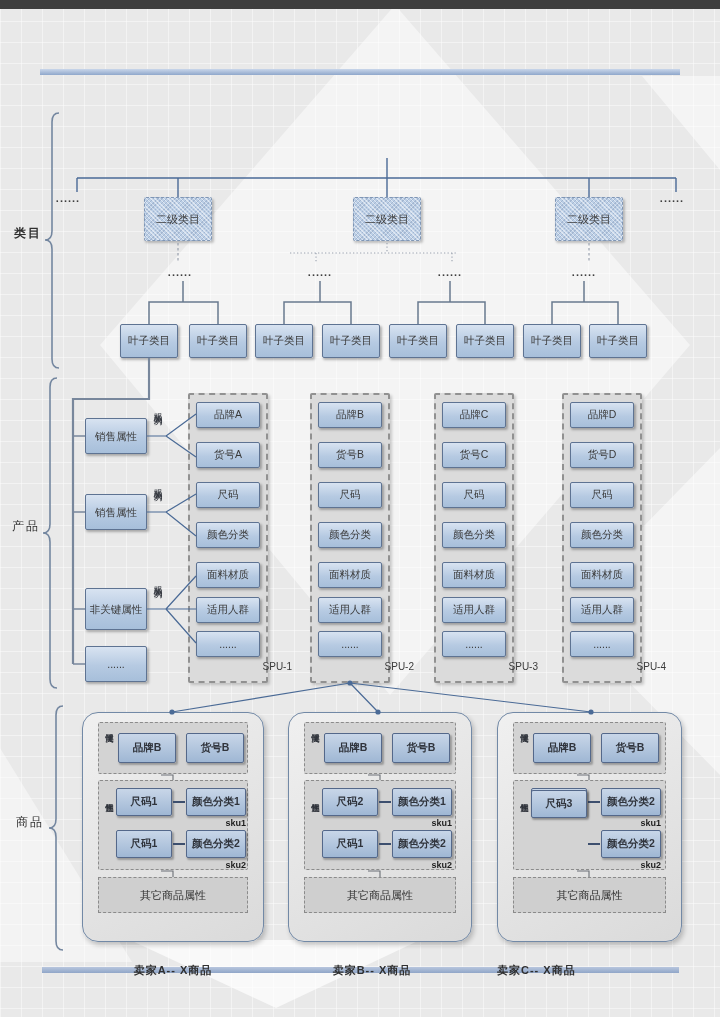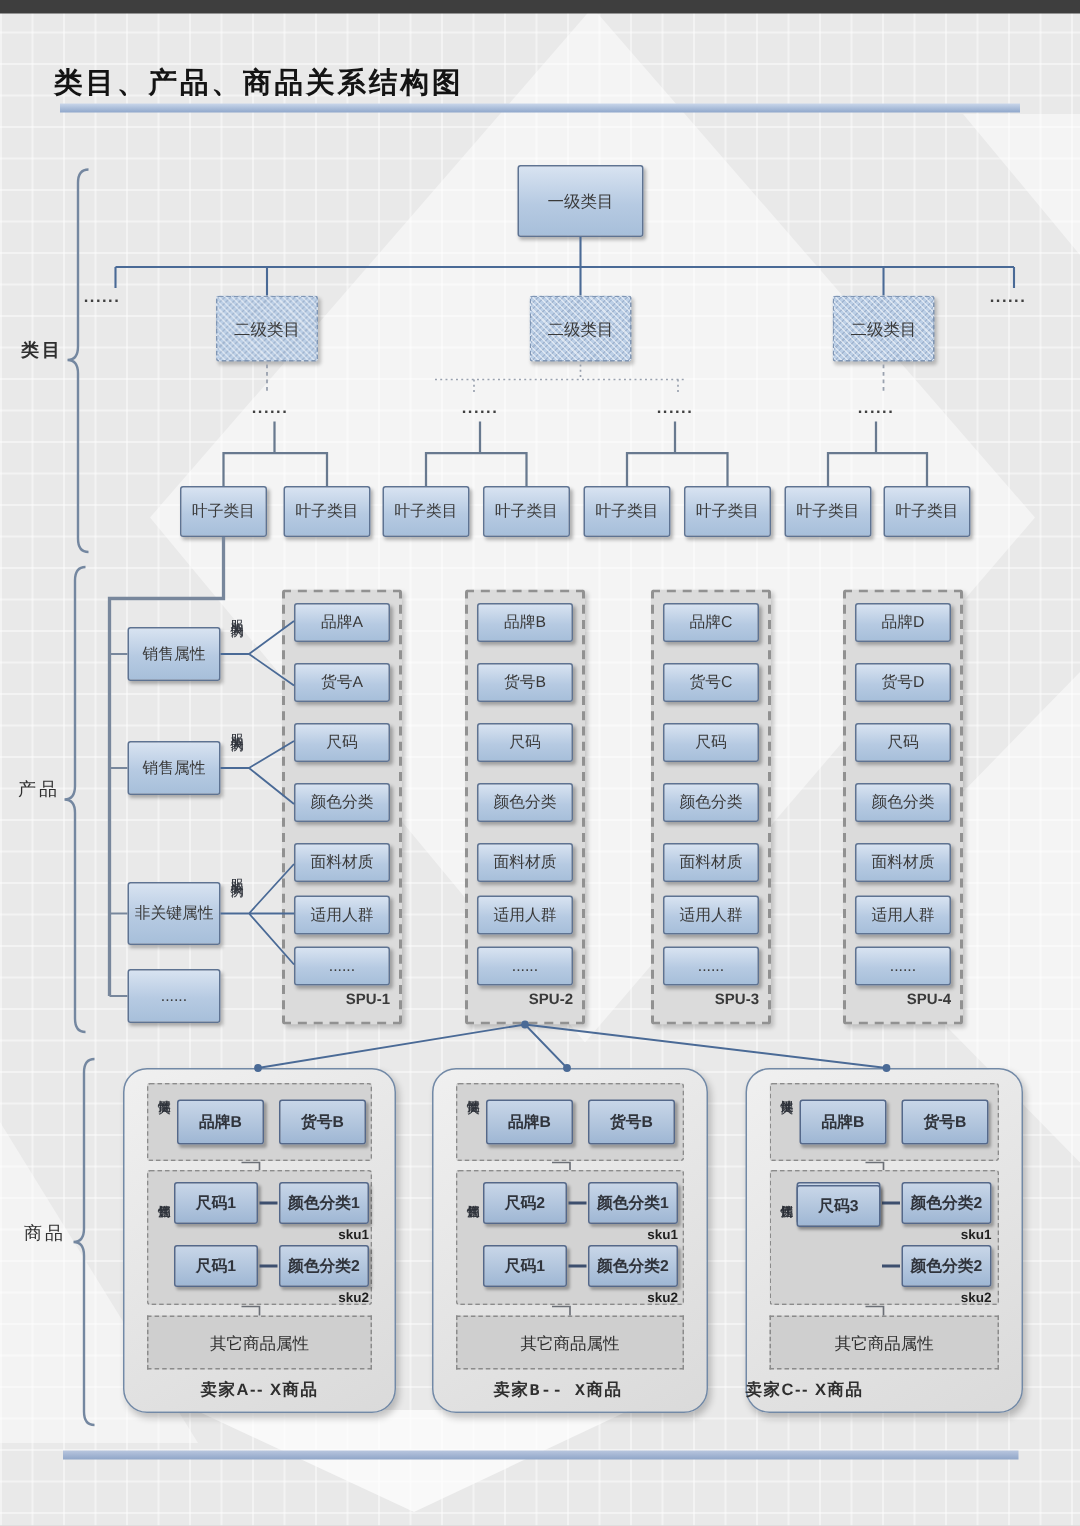--- a/index.html
+++ b/index.html
@@ -34,53 +34,51 @@
                      repeating-linear-gradient(135deg,rgba(104,126,158,.30) 0 1px,transparent 1px 3px);
     border:1px dashed #8096b4;border-radius:2px;
     box-shadow:1.5px 2px 2.5px rgba(0,0,0,.22);color:#3a3a3a;font-size:11px;}
   .leafbox{top:324px;width:58px;height:34px;font-size:10.5px;}
   .attrbox{left:85px;width:62px;font-size:10.5px;line-height:1.2;padding:1px;}
   .dots{font-weight:700;font-size:11px;letter-spacing:1px;color:#3f3f3f;width:44px;text-align:center;}
   .seclabel{font-size:12px;color:#2f2f2f;letter-spacing:2px;}
   .note{writing-mode:vertical-rl;text-orientation:upright;font-size:9px;color:#30343c;line-height:1.15;letter-spacing:1px;width:14px;}
   .spucol{background:#dbdbdb;border:2px dashed #919191;border-radius:2px;box-shadow:2px 2px 3px rgba(0,0,0,.18);}
   .spuitem{font-size:10.5px;}
-  .spuname{font-size:10px;font-weight:700;color:#3a3a3a;}
+  .spuname{font-size:10px;font-weight:400;color:#3a3a3a;margin-left:32px;}
   .seller{background:linear-gradient(150deg,#f0f0f0,#dadada);border:1.6px solid #7289a6;border-radius:16px;box-shadow:2px 3px 5px rgba(0,0,0,.22);}
   .subbox{background:#d3d3d3;border:1.6px dashed #8b8b8b;border-radius:2px;}
   .skubox{background:linear-gradient(180deg,#c8d6e8,#9fb7d4);border:1px solid #54688a;border-radius:2px;
     box-shadow:1.5px 2px 2px rgba(0,0,0,.28);color:#30343c;font-size:10.5px;font-weight:600;}
   .vlabel{writing-mode:vertical-rl;text-orientation:upright;font-size:8.5px;color:#2c3038;line-height:1;letter-spacing:0;width:12px;}
   .sku-tag{font-size:9px;font-weight:700;color:#1f1f1f;}
   .linkdash{background:#3d4f6e;}
   .otherbox{background:#cfcfcf;border:1.6px dashed #8b8b8b;color:#2f2f2f;font-size:11px;}
-  .sellername{font-size:11px;font-weight:700;color:#2f2f2f;letter-spacing:1px;}
+  .sellername{font-size:11px;font-weight:700;color:#2f2f2f;letter-spacing:1px;margin-top:44px;}
   svg.wires{position:absolute;left:0;top:0;z-index:5;pointer-events:none;}
 </style>
 </head>
 <body>
 
 <div id="stage">
 
   <div class="layer grid"></div>
   <div class="layer" style="clip-path:polygon(395px 5px,690px 345px,390px 695px,100px 345px);background:rgba(255,255,255,.5);"></div>
   <div class="layer" style="clip-path:polygon(130px 940px,420px 940px,276px 1008px);background:rgba(255,255,255,.7);"></div>
   <div class="layer" style="clip-path:polygon(0px 748px,132px 962px,0px 962px);background:rgba(255,255,255,.45);"></div>
   <div class="layer" style="clip-path:polygon(642px 76px,720px 76px,720px 170px);background:rgba(255,255,255,.5);"></div>
   <div class="layer" style="clip-path:polygon(560px 612px,720px 448px,720px 775px);background:rgba(255,255,255,.5);"></div>
 
   <div class="abs topbar"></div>
-  <div class="abs title">类目、产品、商品关系结构图</div>
   <div class="abs underline"></div>
 
   <div class="abs seclabel" style="left:14px;top:225px;font-weight:bold;">类目</div>
   <div class="abs seclabel" style="left:12px;top:518px;">产品</div>
   <div class="abs seclabel" style="left:16px;top:814px;">商品</div>
 
-  <div class="abs cbox bluebox rootbox">一级类目</div>
   <div class="abs cbox lvl2" style="left:144px;">二级类目</div>
   <div class="abs cbox lvl2" style="left:353px;">二级类目</div>
   <div class="abs cbox lvl2" style="left:555px;">二级类目</div>
 
   <div class="abs dots" style="left:46px;top:192px;">......</div>
   <div class="abs dots" style="left:650px;top:192px;">......</div>
   <div class="abs dots" style="left:158px;top:266px;">......</div>
   <div class="abs dots" style="left:298px;top:266px;">......</div>
   <div class="abs dots" style="left:428px;top:266px;">......</div>
   <div class="abs dots" style="left:562px;top:266px;">......</div>
@@ -214,21 +212,21 @@
     <div class="abs vlabel" style="left: 308px; top: 797px; height: 56px;">销售属性</div>
     <div class="abs cbox skubox" style="left: 322px; top: 788px; width: 56px; height: 28px;">尺码2</div>
     <div class="abs linkdash" style="left: 379px; top: 801px; width: 12px; height: 2px;"></div>
     <div class="abs cbox skubox" style="left: 392px; top: 788px; width: 60px; height: 28px;">颜色分类1</div>
     <div class="abs sku-tag" style="left: 388px; top: 818px; width: 64px; text-align: right;">sku1</div>
     <div class="abs cbox skubox" style="left: 322px; top: 830px; width: 56px; height: 28px;">尺码1</div>
     <div class="abs linkdash" style="left: 379px; top: 843px; width: 12px; height: 2px;"></div>
     <div class="abs cbox skubox" style="left: 392px; top: 830px; width: 60px; height: 28px;">颜色分类2</div>
     <div class="abs sku-tag" style="left: 388px; top: 860px; width: 64px; text-align: right;">sku2</div>
     <div class="abs cbox otherbox" style="left: 304px; top: 877px; width: 152px; height: 36px;">其它商品属性</div>
-    <div class="abs sellername" style="left: 288px; top: 919px; width: 168px; text-align: center; font-family: Liberation Mono, monospace;">卖家B-- X商品</div>
+    <div class="abs sellername" style="left: 288px; top: 919px; width: 168px; text-align: center;">卖家B-- X商品</div>
     <div class="abs seller" style="left: 497px; top: 712px; width: 185px; height: 230px;"></div>
     <div class="abs subbox" style="left: 513px; top: 722px; width: 153px; height: 52px;"></div>
     <div class="abs vlabel" style="left: 517px; top: 727px; height: 44px;">关键属性</div>
     <div class="abs cbox skubox" style="left: 533px; top: 733px; width: 58px; height: 30px;">品牌B</div>
     <div class="abs cbox skubox" style="left: 601px; top: 733px; width: 58px; height: 30px;">货号B</div>
     <div class="abs subbox" style="left: 513px; top: 780px; width: 153px; height: 90px;"></div>
     <div class="abs vlabel" style="left: 517px; top: 797px; height: 56px;">销售属性</div>
     <div class="abs cbox skubox" style="left: 531px; top: 788px; width: 56px; height: 28px;">尺码2</div>
     <div class="abs linkdash" style="left: 588px; top: 801px; width: 12px; height: 2px;"></div>
     <div class="abs cbox skubox" style="left: 601px; top: 788px; width: 60px; height: 28px;">颜色分类2</div>

